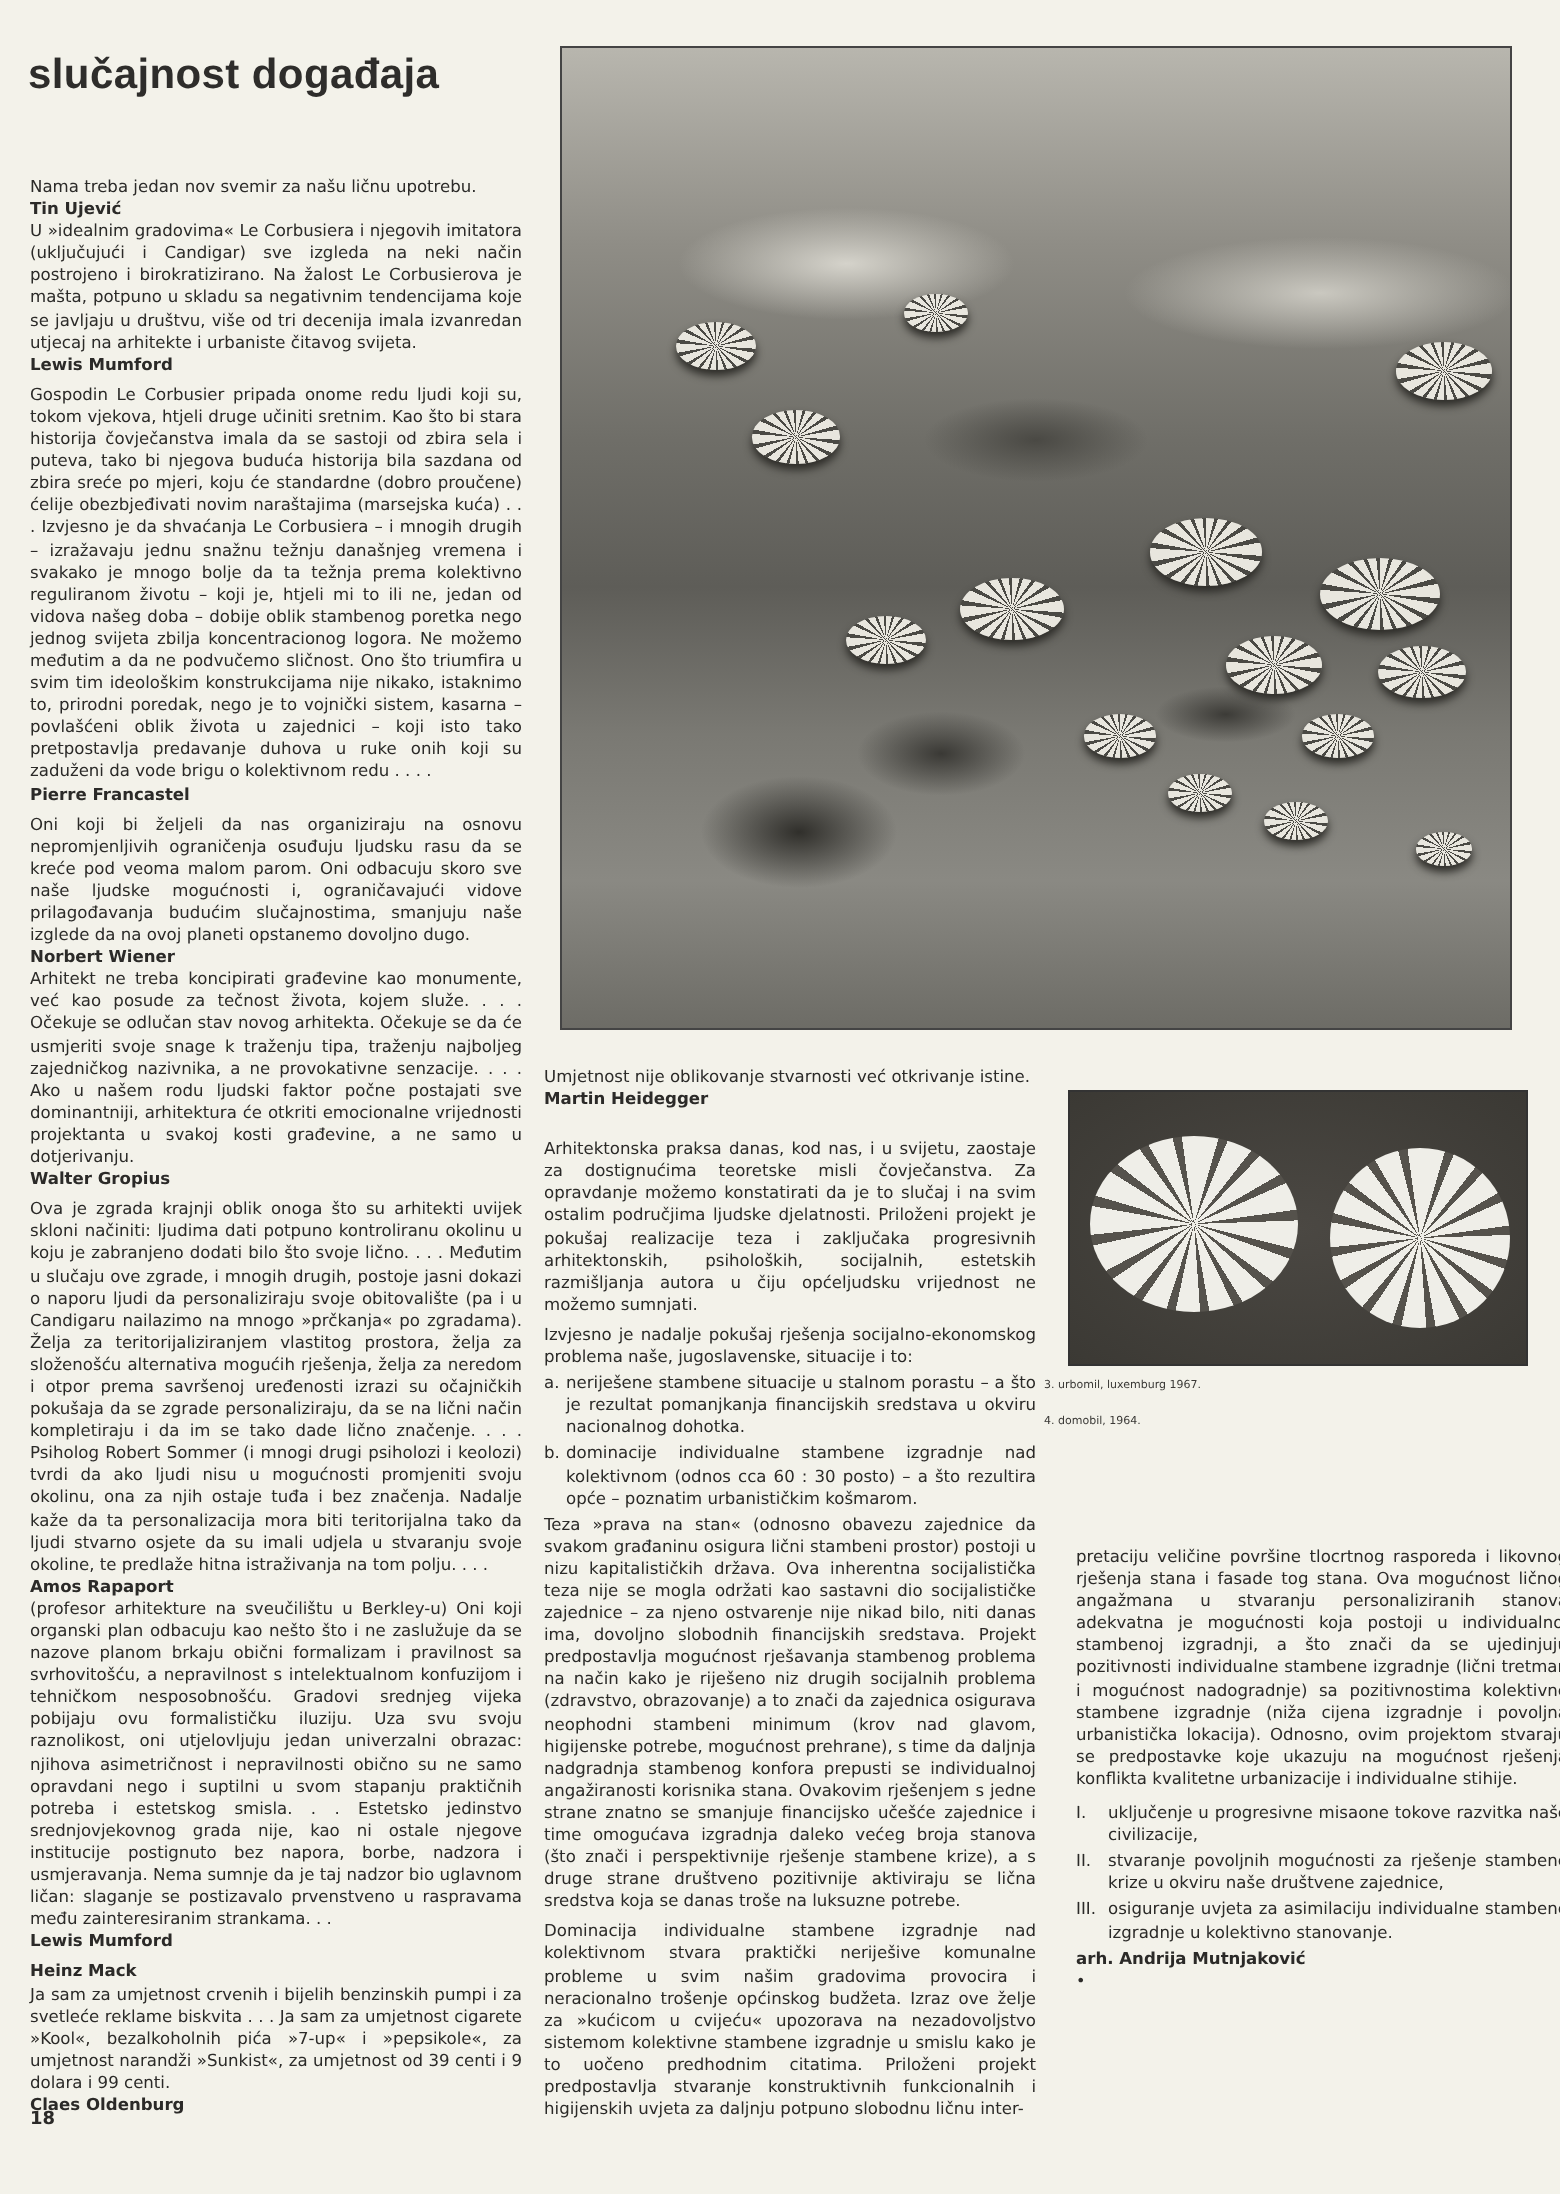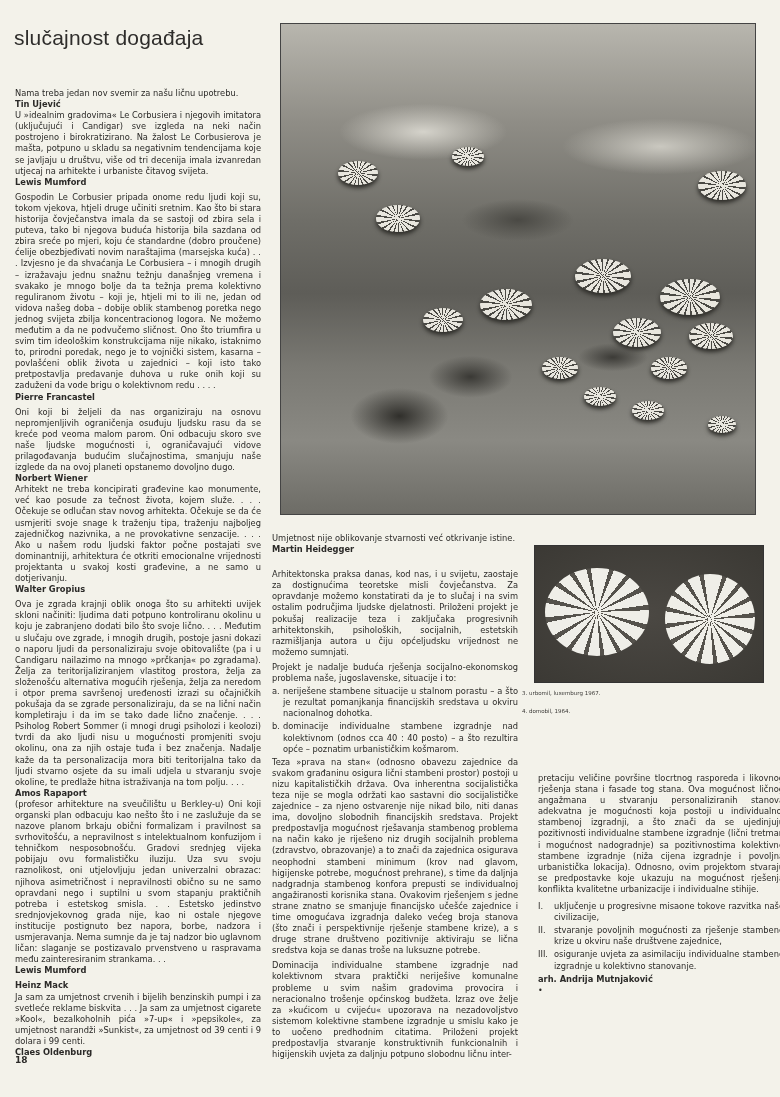--- a/index.html
+++ b/index.html
@@ -7,21 +7,21 @@
     width: 780px; height: 1097px; overflow: hidden;
     background: #f3f2ea;
     font-family: "DejaVu Sans", sans-serif;
     color: #2b2a28;
     position: relative;
   }
   .page { position: absolute; inset: 0; }
   .title {
     position: absolute; left: 14px; top: 26px;
     font-family: "Liberation Sans", sans-serif;
-    font-size: 21px; font-weight: normal; color: #2e2d2b;
+    font-size: 21px; font-weight: bold; color: #2e2d2b;
     letter-spacing: 0.2px; margin: 0; text-align: right;
   }
   .col {
     position: absolute;
     font-size: 8.3px; line-height: 11.1px;
     text-align: justify;
   }
   .col-left { left: 15px; top: 88px; width: 246px; }
   .col-mid { left: 272px; top: 533px; width: 246px; }
   .col-right { left: 538px; top: 773px; width: 246px; }
@@ -146,24 +146,24 @@
   </div>
   <div class="caption cap1">3. urbomil, luxemburg 1967.</div>
   <div class="caption cap2">4. domobil, 1964.</div>
 
   <div class="col col-mid">
     <p class="para">Umjetnost nije oblikovanje stvarnosti već otkrivanje istine.</p>
     <p class="attr">Martin Heidegger</p>
     <div style="height:14px"></div>
     <p class="para">Arhitektonska praksa danas, kod nas, i u svijetu, zaostaje za dostignućima teoretske misli čovječanstva. Za opravdanje možemo konstatirati da je to slučaj i na svim ostalim područjima ljudske djelatnosti. Priloženi projekt je pokušaj realizacije teza i zaključaka progresivnih arhitektonskih, psiholoških, socijalnih, estetskih razmišljanja autora u čiju općeljudsku vrijednost ne možemo sumnjati.</p>
     <div class="gap"></div>
-    <p class="para">Projekt je nadalje buduća rješenja socijalno-ekonomskog problema naše, jugoslavenske, situacije i to:</p>
+    <p class="para">Izvjesno je nadalje pokušaj rješenja socijalno-ekonomskog problema naše, jugoslavenske, situacije i to:</p>
     <ul class="list">
       <li><span class="mark">a.</span><span>neriješene stambene situacije u stalnom porastu – a što je rezultat pomanjkanja financijskih sredstava u okviru nacionalnog dohotka.</span></li>
-      <li><span class="mark">b.</span><span>dominacije individualne stambene izgradnje nad kolektivnom (odnos cca 40 : 40 posto) – a što rezultira opće – poznatim urbanističkim košmarom.</span></li>
+      <li><span class="mark">b.</span><span>dominacije individualne stambene izgradnje nad kolektivnom (odnos cca 60 : 30 posto) – a što rezultira opće – poznatim urbanističkim košmarom.</span></li>
     </ul>
     <p class="para">Teza »prava na stan« (odnosno obavezu zajednice da svakom građaninu osigura lični stambeni prostor) postoji u nizu kapitalističkih država. Ova inherentna socijalistička teza nije se mogla održati kao sastavni dio socijalističke zajednice – za njeno ostvarenje nije nikad bilo, niti danas ima, dovoljno slobodnih financijskih sredstava. Projekt predpostavlja mogućnost rješavanja stambenog problema na način kako je riješeno niz drugih socijalnih problema (zdravstvo, obrazovanje) a to znači da zajednica osigurava neophodni stambeni minimum (krov nad glavom, higijenske potrebe, mogućnost prehrane), s time da daljnja nadgradnja stambenog konfora prepusti se individualnoj angažiranosti korisnika stana. Ovakovim rješenjem s jedne strane znatno se smanjuje financijsko učešće zajednice i time omogućava izgradnja daleko većeg broja stanova (što znači i perspektivnije rješenje stambene krize), a s druge strane društveno pozitivnije aktiviraju se lična sredstva koja se danas troše na luksuzne potrebe.</p>
     <div class="gap"></div>
     <p class="para">Dominacija individualne stambene izgradnje nad kolektivnom stvara praktički neriješive komunalne probleme u svim našim gradovima provocira i neracionalno trošenje općinskog budžeta. Izraz ove želje za »kućicom u cvijeću« upozorava na nezadovoljstvo sistemom kolektivne stambene izgradnje u smislu kako je to uočeno predhodnim citatima. Priloženi projekt predpostavlja stvaranje konstruktivnih funkcionalnih i higijenskih uvjeta za daljnju potpuno slobodnu ličnu inter-</p>
   </div>
 
   <div class="col col-right">
     <p class="para">pretaciju veličine površine tlocrtnog rasporeda i likovnog rješenja stana i fasade tog stana. Ova mogućnost ličnog angažmana u stvaranju personaliziranih stanova adekvatna je mogućnosti koja postoji u individualnoj stambenoj izgradnji, a što znači da se ujedinjuju pozitivnosti individualne stambene izgradnje (lični tretman i mogućnost nadogradnje) sa pozitivnostima kolektivne stambene izgradnje (niža cijena izgradnje i povoljna urbanistička lokacija). Odnosno, ovim projektom stvaraju se predpostavke koje ukazuju na mogućnost rješenja konflikta kvalitetne urbanizacije i individualne stihije.</p>
     <div class="gap"></div>
     <ul class="list roman">

